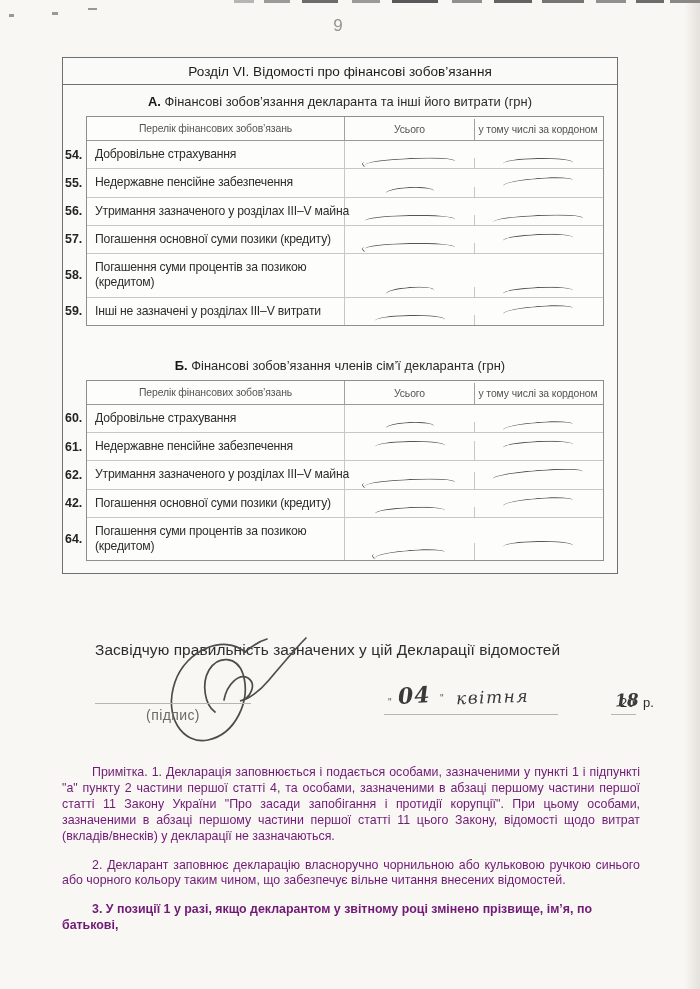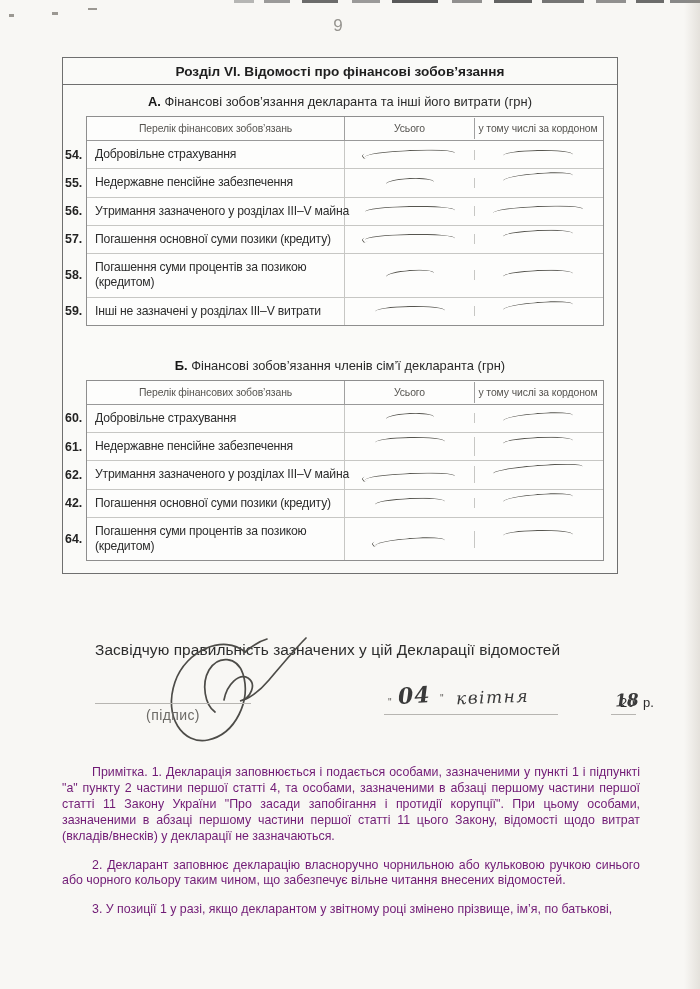--- a/index.html
+++ b/index.html
@@ -10,27 +10,27 @@
         background:linear-gradient(to right,rgba(0,0,0,0),rgba(150,138,122,.20));pointer-events:none;}
   
   .edge{position:absolute;top:0;height:3px;background:#3d3d3d;}
   .speck{position:absolute;background:#9b9892;}
   
   .pagenum{position:absolute;top:16px;left:322px;width:32px;text-align:center;
         font-size:17px;color:#96948f;}
   
   .box{position:absolute;left:62px;top:57px;width:554px;border:1px solid #6f6f6f;
         background:rgba(255,255,255,.35);padding-bottom:12px;}
-  .box-title{border-bottom:1px solid #6f6f6f;text-align:center;font-weight:bold;
+  .box-title{border-bottom:1px solid #6f6f6f;text-align:center;font-weight:normal;
         font-size:13.6px;color:#1e1e1e;padding:6px 4px 5px;}
   .part-title{text-align:center;font-size:12.9px;margin:9px 0 7px;color:#2a2a2a;}
   .part-title b{color:#151515;}
   
   .tbl{margin-left:23px;width:516px;border:1px solid #8e8e8e;background:#fdfdfc;}
-  .trow{display:flex;position:relative;border-bottom:1px solid #c7c7c4;align-items:center;}
+  .trow{display:flex;position:relative;border-bottom:1px solid #c7c7c4;align-items:flex-end;}
   .trow:last-child{border-bottom:none;}
   .trow.hdr{border-bottom:1px solid #999;}
   .c{box-sizing:border-box;display:flex;align-items:center;}
   .c1{width:258px;border-right:1px solid #c7c7c4;padding:6px 3px 6px 8px;
       font-size:12.2px;letter-spacing:-0.2px;white-space:nowrap;line-height:1.25;}
   .trow.wrap .c1{white-space:normal;padding-right:20px;}
   .c2{width:130px;border-right:1px solid #c7c7c4;justify-content:center;}
   .c3{width:126px;justify-content:center;}
   .trow.hdr .c1,.trow.hdr .c2,.trow.hdr .c3{border-right-color:#a0a0a0;}
   .th{font-size:10.4px;color:#55534f;justify-content:center;text-align:center;
@@ -64,21 +64,21 @@
       letter-spacing:1.5px;}
   .d-line{position:absolute;left:384px;top:714px;width:174px;height:1px;background:#b7b5b1;}
   .d-century{position:absolute;left:620px;top:695px;font-size:13px;color:#2c2c2c;}
   .d-year{position:absolute;left:615px;top:690px;font-size:17px;font-weight:bold;transform:rotate(-3deg);}
   .d-yline{position:absolute;left:611px;top:714px;width:25px;height:1px;background:#b7b5b1;}
   .d-suffix{position:absolute;left:643px;top:695px;font-size:13px;color:#2c2c2c;}
   
   .notes{position:absolute;left:62px;top:765px;width:578px;font-size:12.4px;
       line-height:15.9px;color:#701a75;}
   .notes p{margin:0 0 13px;text-align:justify;text-indent:30px;}
-  .notes p:last-child{text-align:left;margin-bottom:0;}
+  .notes p:last-child{text-align:left;margin-bottom:0;font-weight:bold;}
 </style>
 </head>
 <body>
 
 <div class="page">
 
   <div>
     <i class="edge" style="left:234px;width:20px;opacity:.35"></i>
     <i class="edge" style="left:264px;width:26px;opacity:.5"></i>
     <i class="edge" style="left:302px;width:36px;opacity:.75"></i>

